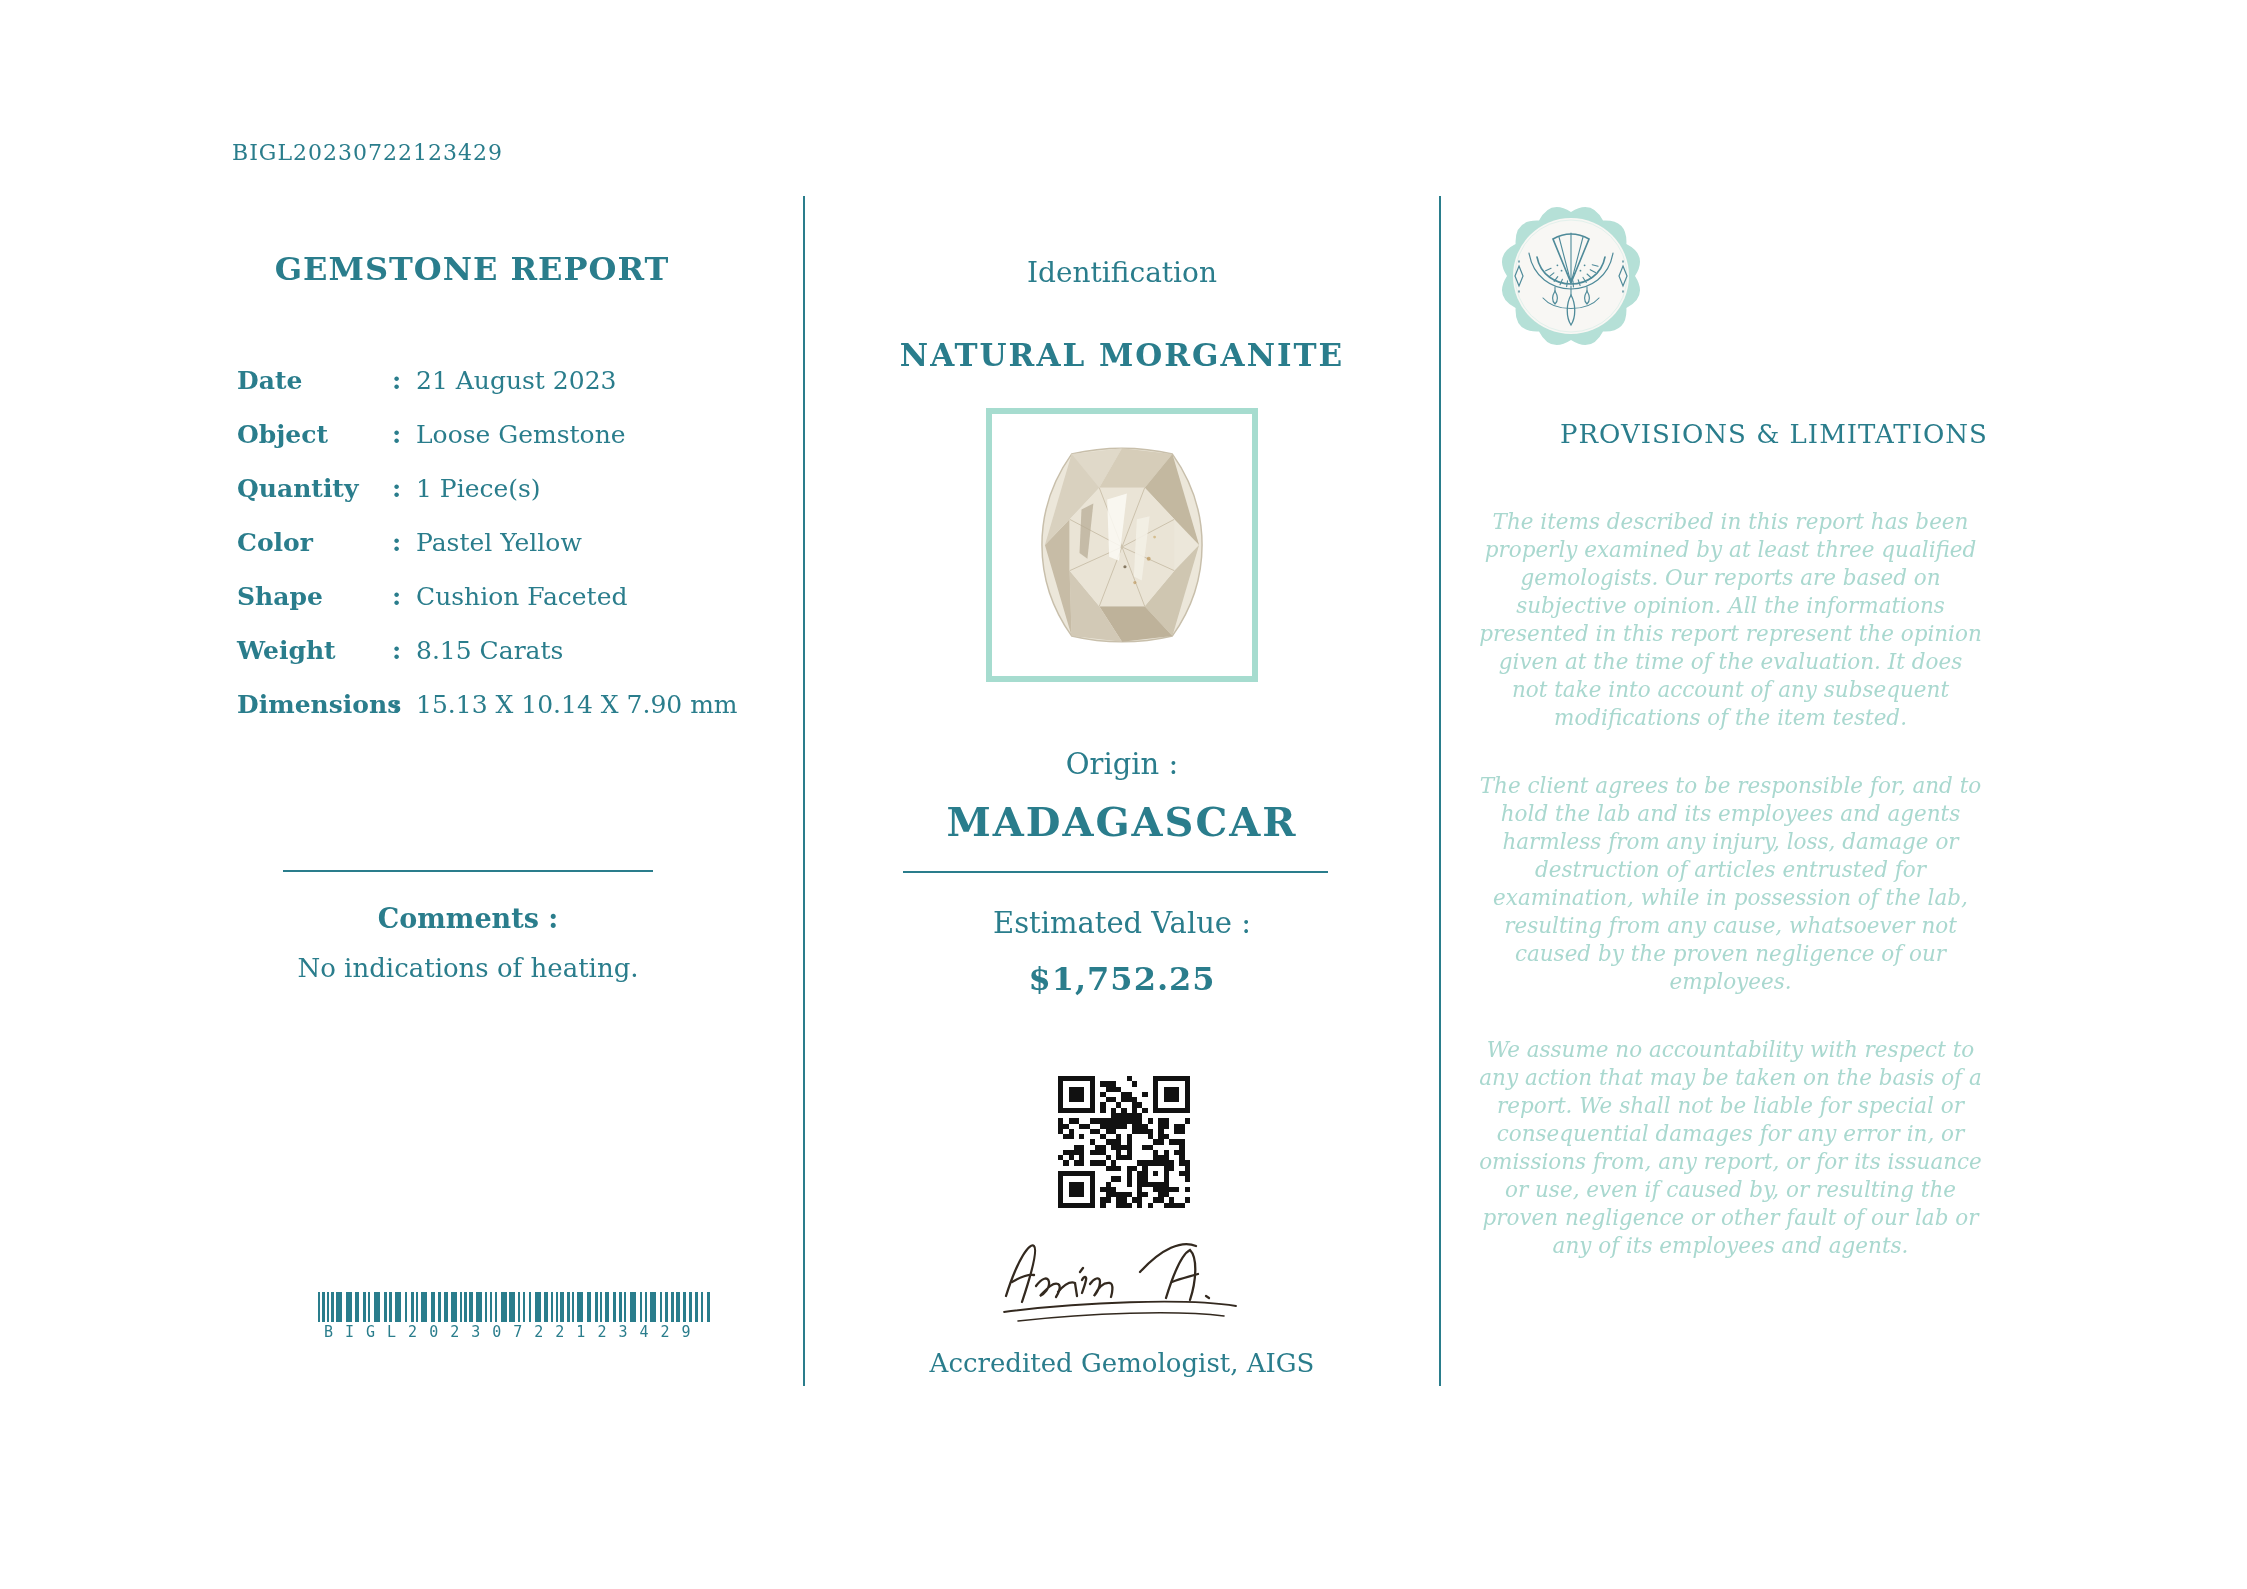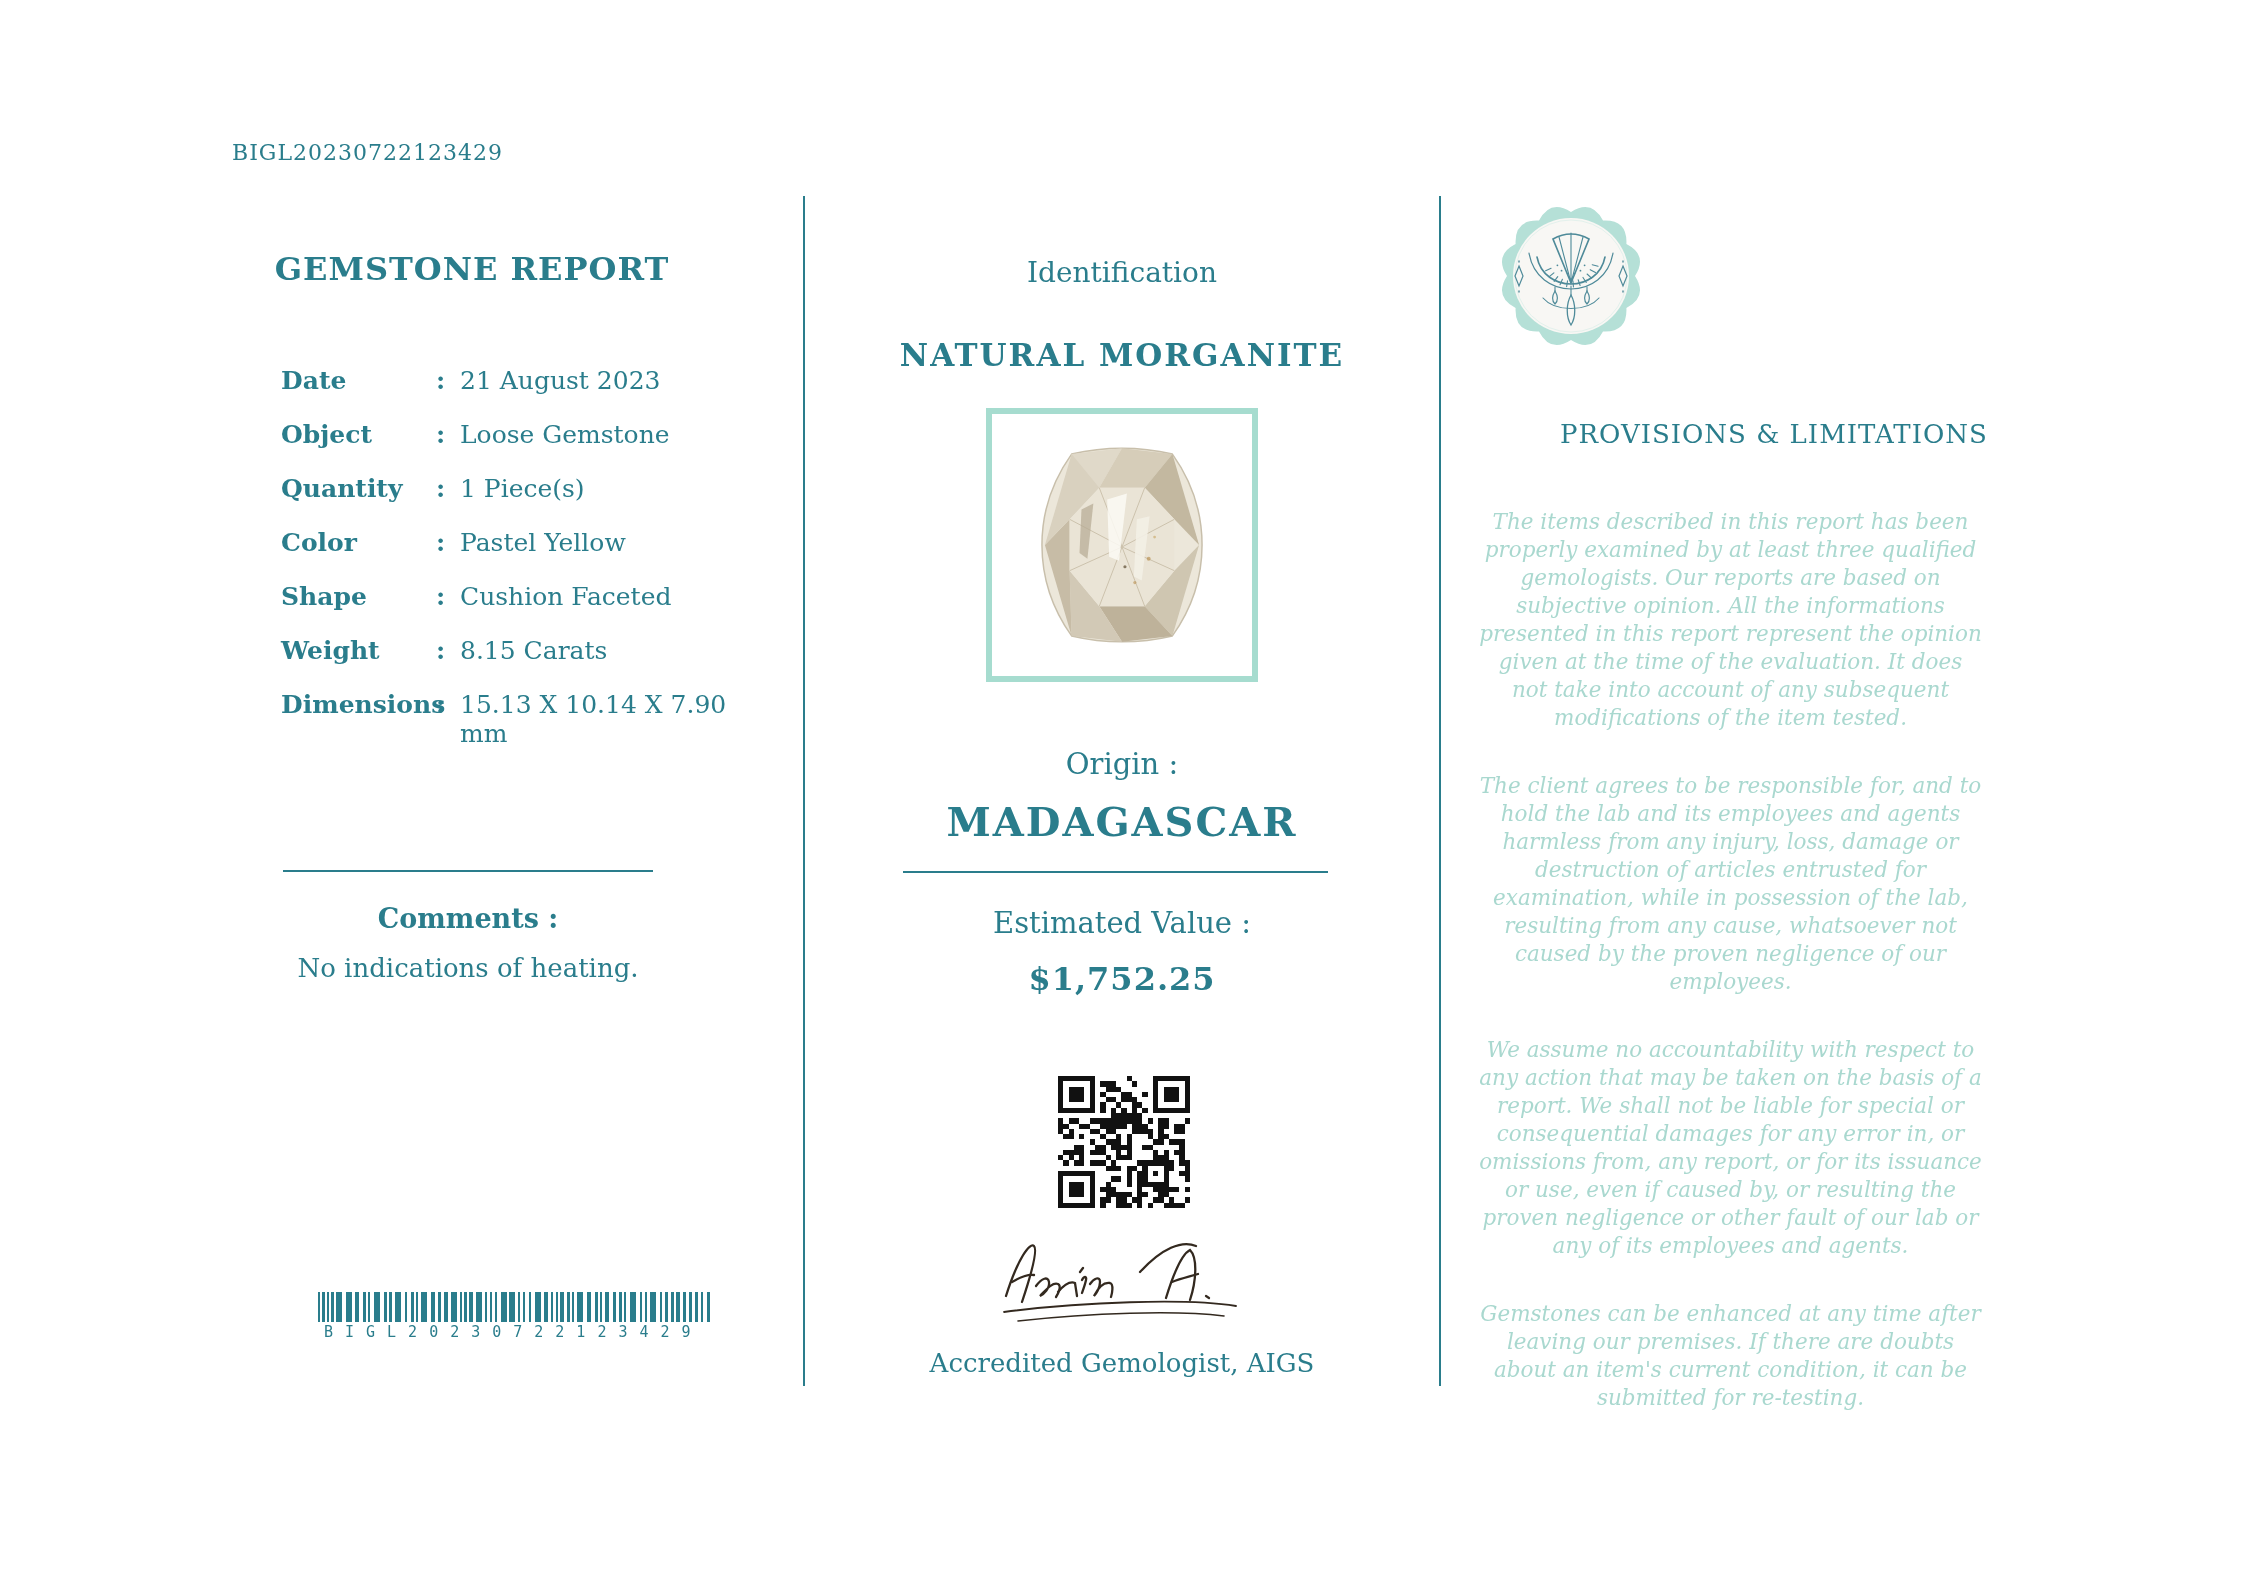--- a/index.html
+++ b/index.html
@@ -16,21 +16,21 @@
   }
   .abs{position:absolute;}
   .center-text{text-align:center;}
 
   
   #report-number{left:232px;top:140px;font-size:22px;letter-spacing:1px;}
   #left-title{left:140px;top:250px;width:664px;text-align:center;
     font-size:32px;font-weight:bold;letter-spacing:1px;}
   #details{left:237px;top:366px;width:540px;}
   .detail-row{display:flex;height:54px;font-size:25px;align-items:flex-start;}
-  .detail-label{width:155px;font-weight:bold;margin-left:44px;}
+  .detail-label{width:155px;font-weight:bold;}
   .detail-colon{width:24px;font-weight:bold;}
   .detail-value{flex:1;}
   #comments-line{left:283px;top:870px;width:370px;height:2px;background:var(--teal);}
   #comments-label{left:140px;top:903px;width:656px;font-size:27px;font-weight:bold;}
   #comments-text{left:140px;top:953px;width:656px;font-size:26px;}
   #barcode{left:318px;top:1292px;width:392px;}
   #barcode-bars{display:block;color:var(--teal);}
   #barcode-text{font-family:"DejaVu Sans Mono","Liberation Mono",monospace;
     font-size:15px;letter-spacing:12px;color:var(--teal);margin-top:1px;padding-left:6px;
     white-space:nowrap;}
@@ -608,16 +608,15 @@
     </g>
   </svg>
 
 
   <div class="abs" id="prov-heading">PROVISIONS &amp; LIMITATIONS</div>
 
   <div class="abs" id="prov-paras">
     <p>The items described in this report has been properly examined by at least three qualified gemologists. Our reports are based on subjective opinion. All the informations presented in this report represent the opinion given at the time of the evaluation. It does not take into account of any subsequent modifications of the item tested.</p>
     <p>The client agrees to be responsible for, and to hold the lab and its employees and agents harmless from any injury, loss, damage or destruction of articles entrusted for examination, while in possession of the lab, resulting from any cause, whatsoever not caused by the proven negligence of our employees.</p>
     <p>We assume no accountability with respect to any action that may be taken on the basis of a report. We shall not be liable for special or consequential damages for any error in, or omissions from, any report, or for its issuance or use, even if caused by, or resulting the proven negligence or other fault of our lab or any of its employees and agents.</p>
-    <p>Gemstones can be enhanced at any time after leaving our premises. If there are doubts about an item's current condition, it can be submitted for re-testing.</p>
   </div>
 
 </div>
 
 </body></html>

